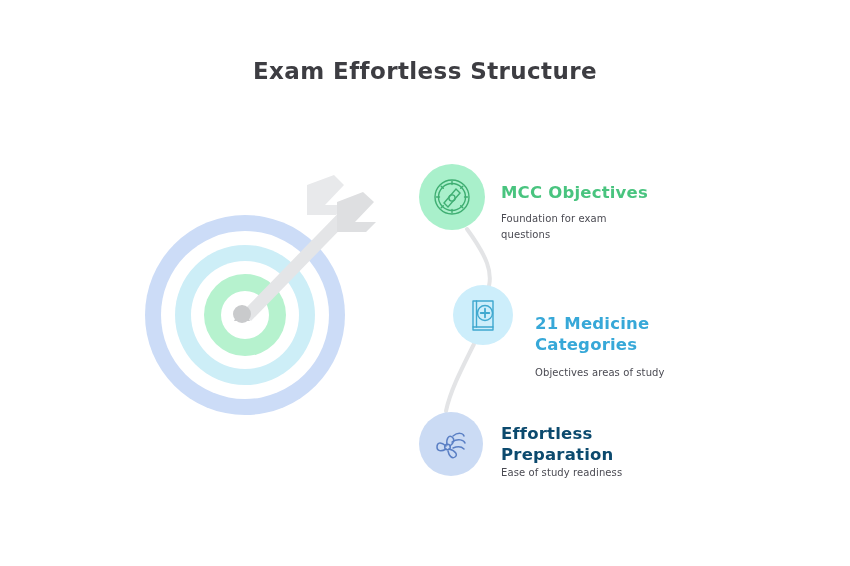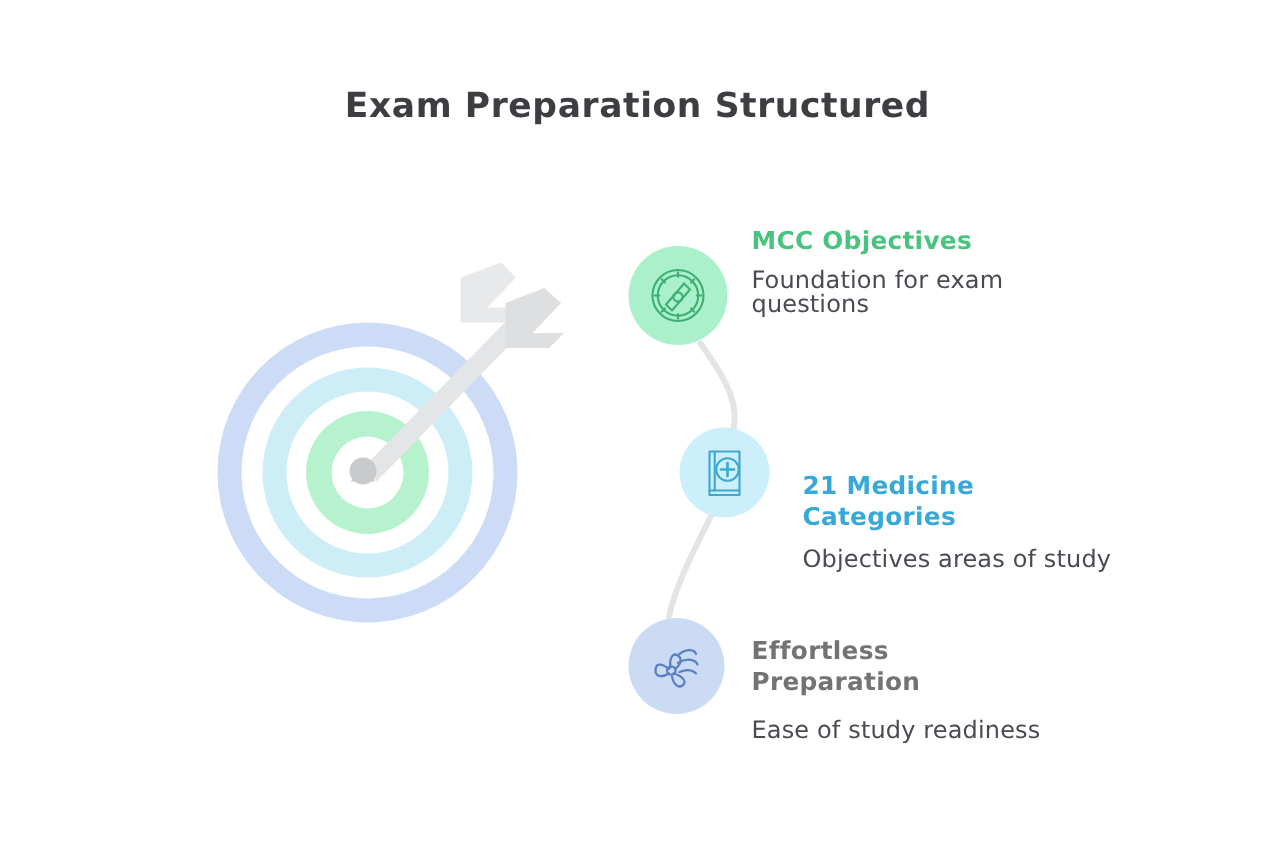--- a/index.html
+++ b/index.html
@@ -53,55 +53,55 @@
   .step-title {
     font-family: "DejaVu Sans", sans-serif;
     font-weight: bold;
     font-size: 16.5px;
     line-height: 21px;
     letter-spacing: 0.2px;
     white-space: pre-line;
   }
   .step-desc {
     font-family: "DejaVu Sans", sans-serif;
-    font-size: 16px;
+    font-size: 10px;
     line-height: 16px;
     color: #4a4a52;
     letter-spacing: 0.1px;
     white-space: pre-line;
   }
 
   
   #step-1-icon { left: 419px; top: 164px; width: 66px; height: 66px; background: #a9f0cb; }
   #step-1-text { left: 501px; top: 150px; width: 300px; }
-  #step-1-title { color: #49c47f; margin-bottom: 8px; }
+  #step-1-title { color: #49c47f; margin-bottom: 8px; margin-top: 32px; }
 
   
   #step-2-icon { left: 453px; top: 285px; width: 60px; height: 60px; background: #cdeefb; }
   #step-2-text { left: 535px; top: 281px; width: 300px; }
   #step-2-title { color: #37a8d8; margin-bottom: 10px; margin-top: 32px; }
 
   
   #step-3-icon { left: 419px; top: 412px; width: 64px; height: 64px; background: #cbdbf4; }
   #step-3-text { left: 501px; top: 423px; width: 300px; }
-  #step-3-title { color: #737373; margin-bottom: 14px; }
+  #step-3-title { color: #0c4a6e; margin-bottom: 0; }
 
   #connectors {
     position: absolute;
     left: 0; top: 0;
     width: 850px; height: 566px;
     pointer-events: none;
   }
 </style>
 </head>
 <body>
 
 <div id="canvas">
 
-  <div id="page-title">Exam Preparation Structured</div>
+  <div id="page-title">Exam Effortless Structure</div>
 
   <div id="target-art">
     <svg width="290" height="300" viewBox="0 0 290 300">
 
       <g>
         <circle cx="107" cy="167" r="100" fill="#ccdcf7"></circle>
         <circle cx="107" cy="167" r="84" fill="#ffffff"></circle>
         <circle cx="107" cy="167" r="70" fill="#cdeef7"></circle>
         <circle cx="107" cy="167" r="54" fill="#ffffff"></circle>
         <circle cx="107" cy="167" r="41" fill="#b6f2ce"></circle>

